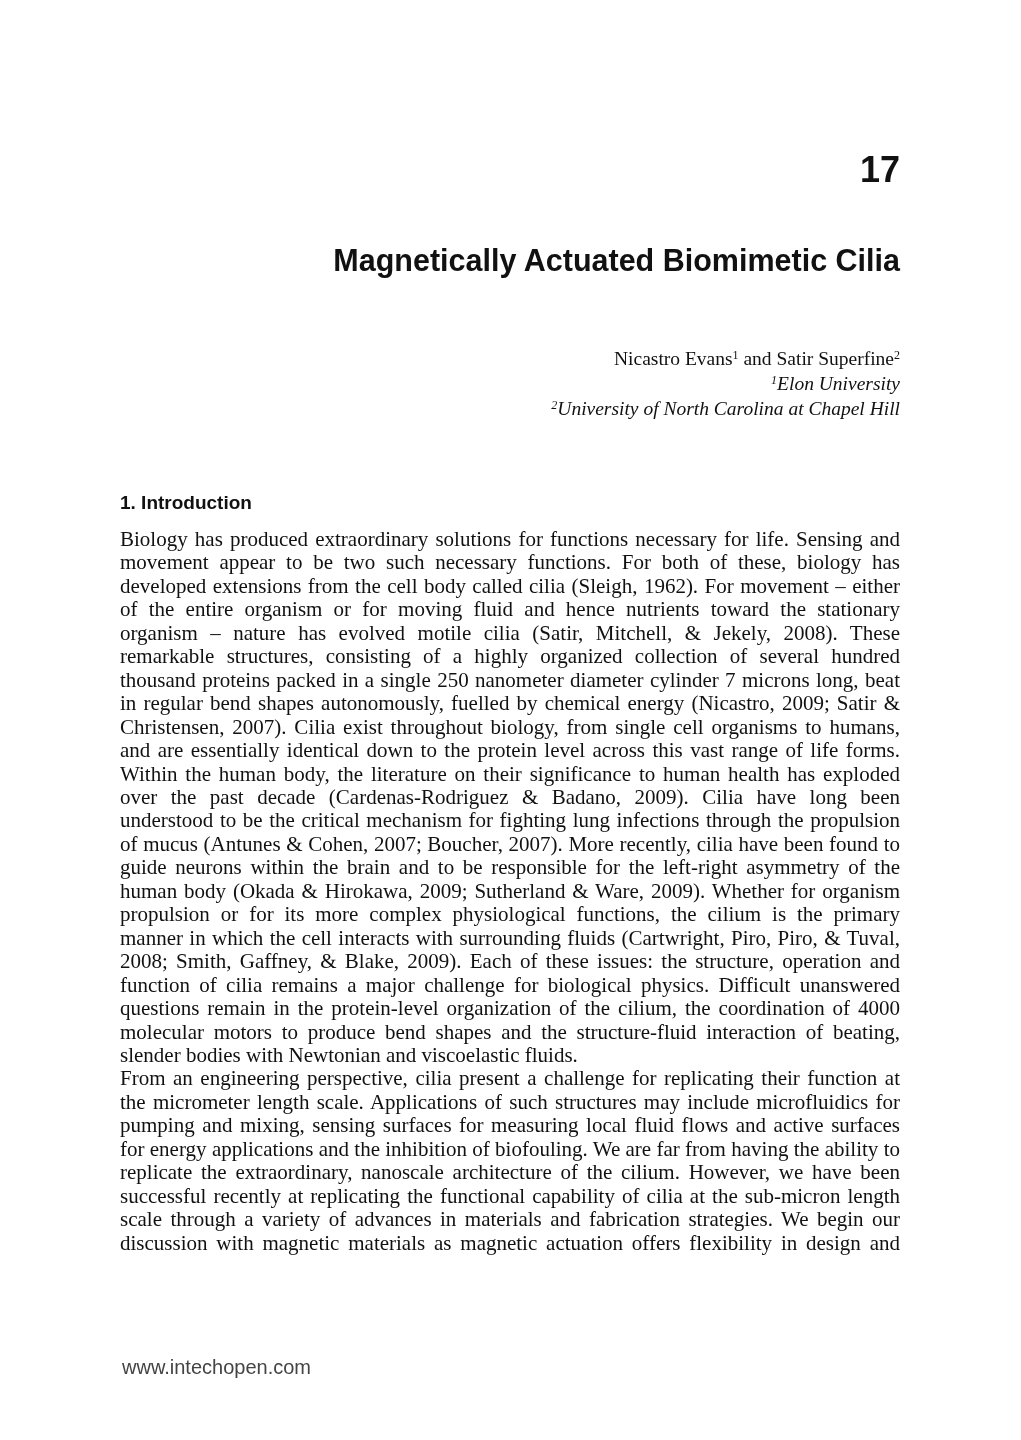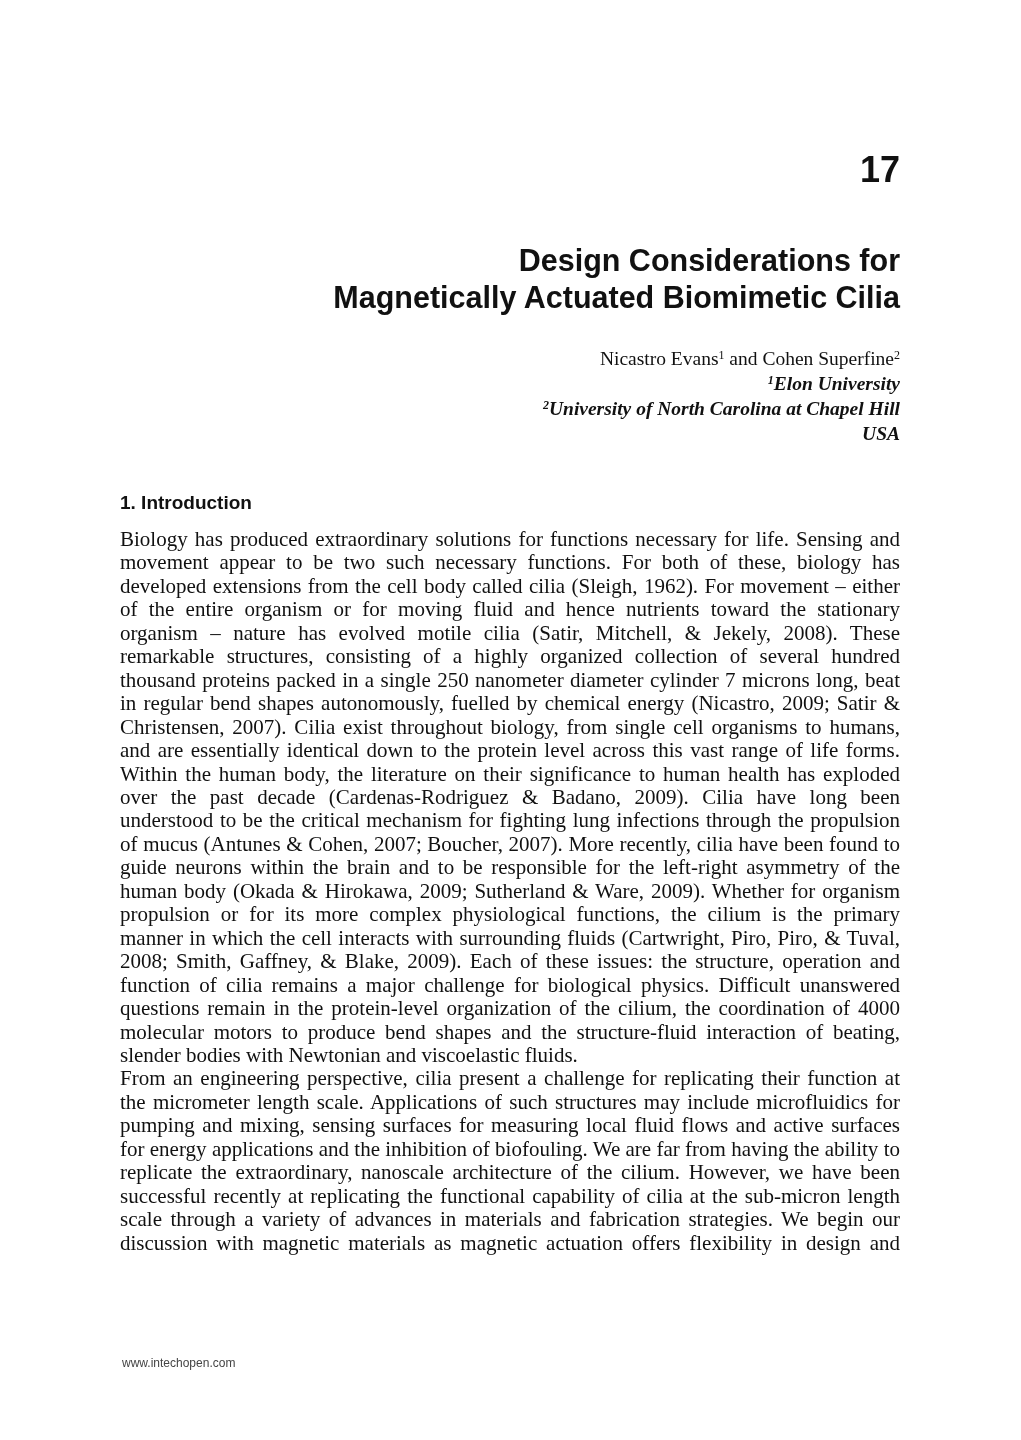--- a/index.html
+++ b/index.html
@@ -41,21 +41,21 @@
     position: absolute;
     right: 121px;
     top: 346px;
     width: 600px;
     text-align: right;
     font-family: "Liberation Serif", serif;
     font-size: 19.5px;
     line-height: 25px;
   }
   .authors-block .line { display: block; }
-  .authors-block .affil { font-style: italic; font-weight: bold; }
+  .authors-block .affil { font-style: italic; }
   .authors-block sup {
     font-size: 12px;
     vertical-align: 6px;
     line-height: 0;
   }
   .section-heading {
     position: absolute;
     left: 120px;
     top: 490px;
     font-family: "Liberation Sans", sans-serif;
@@ -81,39 +81,37 @@
     text-align: justify;
   }
   .body-text p.last-partial {
     text-align-last: justify;
   }
   .footer-url {
     position: absolute;
     left: 122px;
     top: 1356px;
     font-family: "Liberation Sans", sans-serif;
-    font-size: 12px;
+    font-size: 20px;
     color: #444444;
   }
 </style>
 </head>
 <body>
 
 <div class="chapter-number">17</div>
 
 <h1 class="title">
-  <span>Design Considerations for</span>
   <span>Magnetically Actuated Biomimetic Cilia</span>
 </h1>
 
 <div class="authors-block">
-  <span class="line"><span>Nicastro Evans</span><sup>1</sup><span style="white-space:pre"> and </span><span>Cohen Superfine</span><sup>2</sup></span>
+  <span class="line"><span>Nicastro Evans</span><sup>1</sup><span style="white-space:pre"> and </span><span>Satir Superfine</span><sup>2</sup></span>
   <span class="line affil"><sup>1</sup><span>Elon University</span></span>
   <span class="line affil"><sup>2</sup><span>University of North Carolina at Chapel Hill</span></span>
-  <span class="line affil">USA</span>
 </div>
 
 <h2 class="section-heading">1. Introduction</h2>
 
 <div class="body-text">
   <p>Biology has produced extraordinary solutions for functions necessary for life. Sensing and movement appear to be two such necessary functions. For both of these, biology has developed extensions from the cell body called cilia (Sleigh, 1962). For movement – either of the entire organism or for moving fluid and hence nutrients toward the stationary organism – nature has evolved motile cilia (Satir, Mitchell, &amp; Jekely, 2008). These remarkable structures, consisting of a highly organized collection of several hundred thousand proteins packed in a single 250 nanometer diameter cylinder 7 microns long, beat in regular bend shapes autonomously, fuelled by chemical energy (Nicastro, 2009; Satir &amp; Christensen, 2007). Cilia exist throughout biology, from single cell organisms to humans, and are essentially identical down to the protein level across this vast range of life forms. Within the human body, the literature on their significance to human health has exploded over the past decade (Cardenas-Rodriguez &amp; Badano, 2009). Cilia have long been understood to be the critical mechanism for fighting lung infections through the propulsion of mucus (Antunes &amp; Cohen, 2007; Boucher, 2007). More recently, cilia have been found to guide neurons within the brain and to be responsible for the left-right asymmetry of the human body (Okada &amp; Hirokawa, 2009; Sutherland &amp; Ware, 2009). Whether for organism propulsion or for its more complex physiological functions, the cilium is the primary manner in which the cell interacts with surrounding fluids (Cartwright, Piro, Piro, &amp; Tuval, 2008; Smith, Gaffney, &amp; Blake, 2009). Each of these issues: the structure, operation and function of cilia remains a major challenge for biological physics. Difficult unanswered questions remain in the protein-level organization of the cilium, the coordination of 4000 molecular motors to produce bend shapes and the structure-fluid interaction of beating, slender bodies with Newtonian and viscoelastic fluids.</p>
   <p class="last-partial">From an engineering perspective, cilia present a challenge for replicating their function at the micrometer length scale. Applications of such structures may include microfluidics for pumping and mixing, sensing surfaces for measuring local fluid flows and active surfaces for energy applications and the inhibition of biofouling. We are far from having the ability to replicate the extraordinary, nanoscale architecture of the cilium. However, we have been successful recently at replicating the functional capability of cilia at the sub-micron length scale through a variety of advances in materials and fabrication strategies. We begin our discussion with magnetic materials as magnetic actuation offers flexibility in design and</p>
 </div>
 
 <div class="footer-url">www.intechopen.com</div>

